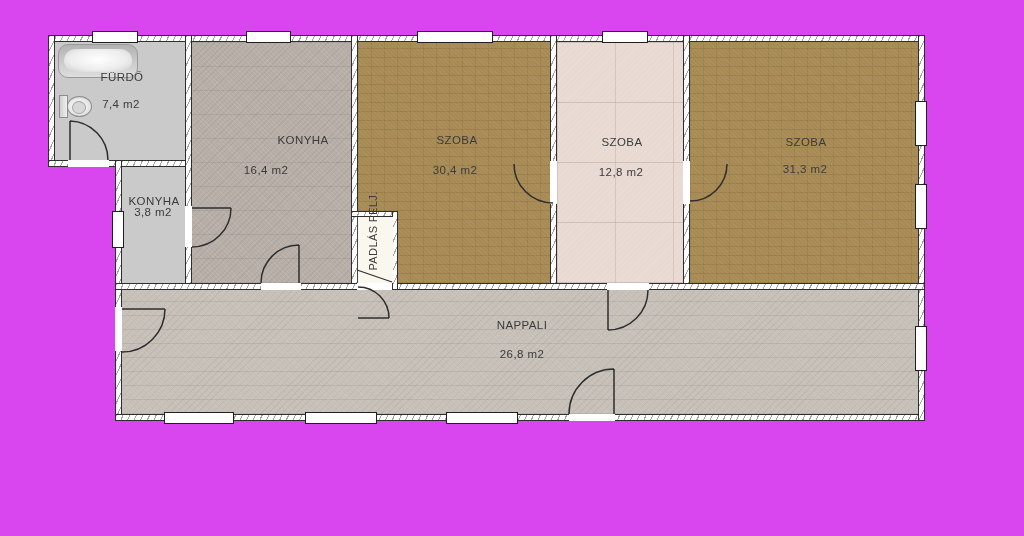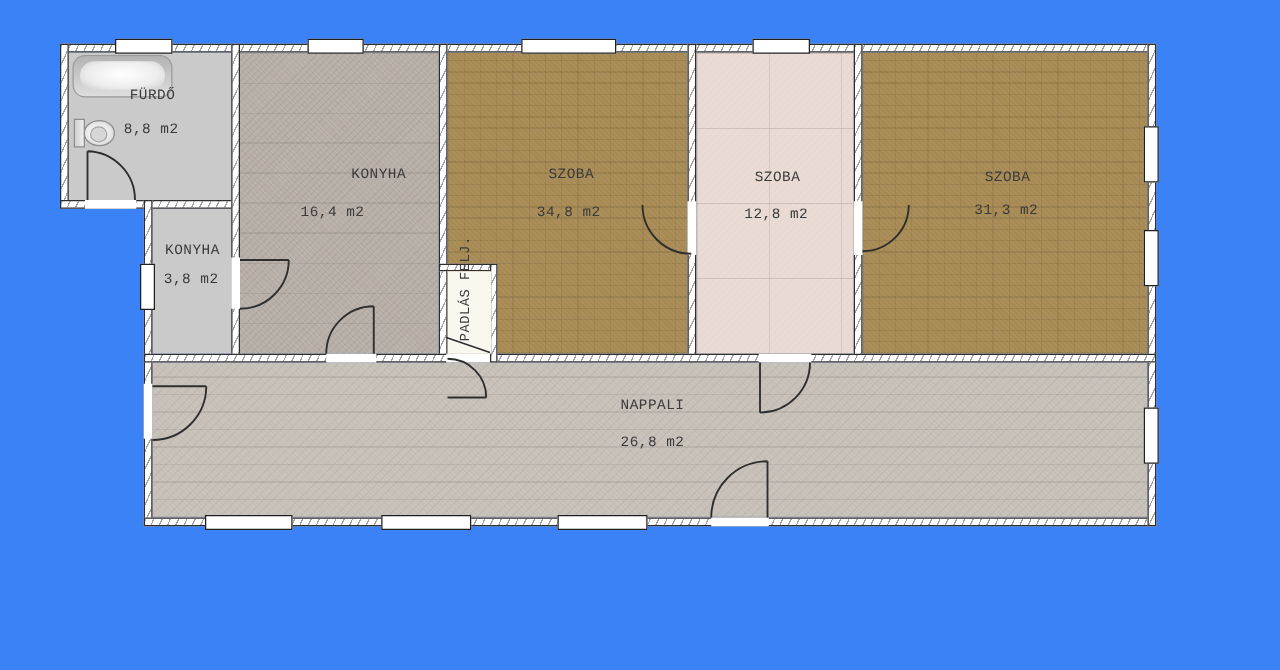--- a/index.html
+++ b/index.html
@@ -1,17 +1,17 @@
 <!DOCTYPE html>
 <html><head>
 <meta charset="utf-8">
 <style>
   html,body{margin:0;padding:0;background:#fff;}
-  #stage{position:relative;width:1024px;height:536px;background:#3b82f6;overflow:hidden;
-         font-family:Liberation Mono, monospace;}
+  #stage{position:relative;width:1024px;height:536px;background:#d946ef;overflow:hidden;
+         font-family:Liberation Sans, sans-serif;}
   .floor{position:absolute;}
   .f-wet{background:#cacaca;}
   .f-kitchen{background-color:#b7afa7;background-image:
      repeating-linear-gradient(0deg, rgba(0,0,0,.07) 0 1px, transparent 1px 24px),
      repeating-linear-gradient(45deg, rgba(255,255,255,.07) 0 1px, transparent 1px 3px),
      repeating-linear-gradient(135deg, rgba(0,0,0,.05) 0 1px, transparent 1px 4px);}
   .f-brown{background-color:#a78a54;background-image:
      repeating-linear-gradient(0deg, rgba(0,0,0,.08) 0 1px, transparent 1px 9px),
      repeating-linear-gradient(90deg, rgba(0,0,0,.06) 0 1px, transparent 1px 13px),
      repeating-linear-gradient(45deg, rgba(255,255,255,.05) 0 1px, transparent 1px 3px);}
@@ -114,30 +114,30 @@
 
   <div class="tub">
     <div class="basin"></div>
   </div>
   <div class="wc-tank"></div>
   <div class="wc-bowl">
     <div class="inner"></div>
   </div>
 
   <div class="label" style="left:122px;top:77px;">FÜRDŐ</div>
-  <div class="label area" style="left:121px;top:104px;">8,8 m2</div>
+  <div class="label area" style="left:121px;top:104px;">7,4 m2</div>
 
   <div class="label" style="left:154px;top:201px;">KONYHA</div>
-  <div class="label area" style="left:153px;top:224px;">3,8 m2</div>
+  <div class="label area" style="left:153px;top:212px;">3,8 m2</div>
 
   <div class="label" style="left:268px;top:140px;margin-left:35px;">KONYHA</div>
   <div class="label area" style="left:266px;top:170px;">16,4 m2</div>
 
   <div class="label" style="left:457px;top:140px;">SZOBA</div>
-  <div class="label area" style="left:455px;top:170px;">34,8 m2</div>
+  <div class="label area" style="left:455px;top:170px;">30,4 m2</div>
 
   <div class="label" style="left:622px;top:142px;">SZOBA</div>
   <div class="label area" style="left:621px;top:172px;">12,8 m2</div>
 
   <div class="label" style="left:806px;top:142px;">SZOBA</div>
   <div class="label area" style="left:805px;top:169px;">31,3 m2</div>
 
   <div class="label" style="left:522px;top:325px;">NAPPALI</div>
   <div class="label area" style="left:522px;top:354px;">26,8 m2</div>
 

